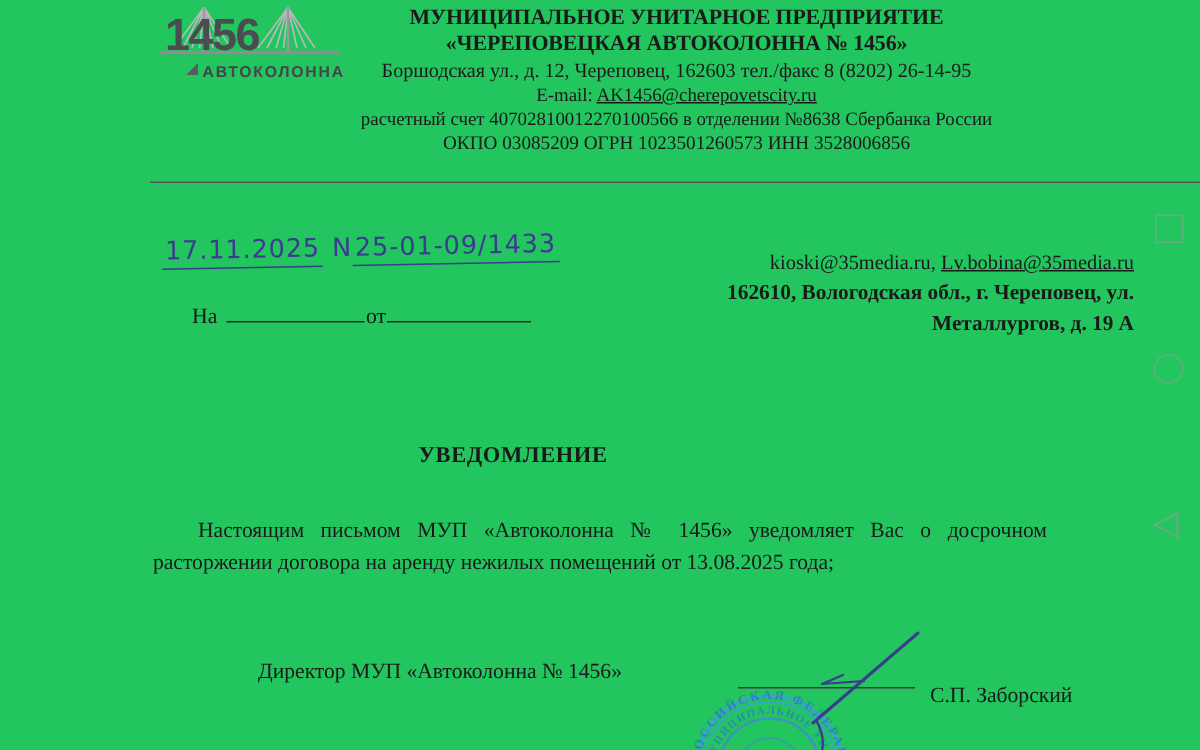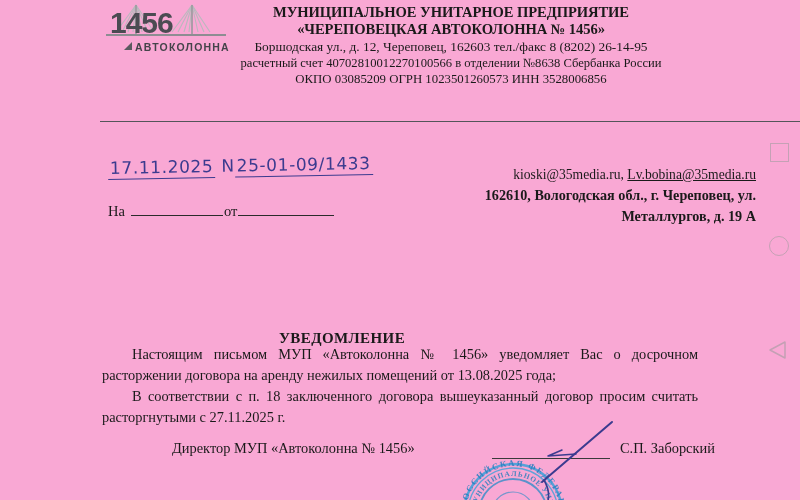--- a/index.html
+++ b/index.html
@@ -14,21 +14,21 @@
     position: relative;
     overflow: hidden;
     font-family: "Liberation Serif", "DejaVu Serif", serif;
     color: #1a1a1a;
     -webkit-font-smoothing: antialiased;
   }
 
   .page {
     position: absolute;
     inset: 0;
-    background: #f9a8d4;
+    background: #22c55e;
   }
 
   
   .letterhead {
     position: absolute;
     left: 0;
     top: 0;
     width: 800px;
     height: 110px;
   }
@@ -114,21 +114,21 @@
   .hw-gap { display: inline-block; width: 6px; }
   .hw-num {
     padding: 0 2px 1px 2px;
   }
   .hw-num-underline {
     border-bottom: 1.6px solid #3b3b8f;
   }
 
   .na-line {
     position: absolute;
-    left: 108px;
+    left: 128px;
     top: 203px;
     font-size: 14.5px;
     white-space: nowrap;
     display: flex;
     align-items: baseline;
   }
   .na-line .lbl { font-size: 14.5px; }
   .blank-rule {
     display: inline-block;
     border-bottom: 1.2px solid #2b2b2b;
@@ -167,21 +167,20 @@
   
   .doc-title {
     position: absolute;
     left: 0;
     top: 296px;
     width: 684px;
     text-align: center;
     font-weight: bold;
     font-size: 15px;
     letter-spacing: 0.4px;
-    margin-top: 34px;
   }
 
   
   .body-text {
     position: absolute;
     left: 102px;
     top: 344px;
     width: 596px;
     font-size: 14.4px;
     line-height: 20.5px;
@@ -205,21 +204,21 @@
   .sign-title {
     position: absolute;
     left: 172px;
     top: 0;
     font-size: 14.4px;
     white-space: nowrap;
   }
   .sign-name {
     position: absolute;
     left: 620px;
-    top: 0;
+    top: 16px;
     font-size: 14.4px;
     white-space: nowrap;
   }
   .sign-rule {
     position: absolute;
     left: 492px;
     top: 18px;
     width: 118px;
     border-top: 1.3px solid #3a3a3a;
   }
@@ -307,20 +306,24 @@
 
         <path d="M22 48 L30 40 L30 48 Z" fill="#5a5a60"></path>
         <text x="33" y="49" font-family="Liberation Sans, sans-serif" font-size="10.5" font-weight="bold" fill="#44444a" letter-spacing="1.2">АВТОКОЛОННА</text>
       </svg>
     </div>
 
     <div class="org-block">
       <div class="org-line1">МУНИЦИПАЛЬНОЕ УНИТАРНОЕ ПРЕДПРИЯТИЕ</div>
       <div class="org-line2">«ЧЕРЕПОВЕЦКАЯ АВТОКОЛОННА № 1456»</div>
       <div class="org-addr">Боршодская ул., д. 12, Череповец, 162603 тел./факс 8 (8202) 26-14-95</div>
+      <div class="org-email">
+        <span>E-mail:</span>
+        <span class="mail-val">AK1456@cherepovetscity.ru</span>
+      </div>
       <div class="org-bank">расчетный счет 40702810012270100566 в отделении №8638 Сбербанка России</div>
       <div class="org-codes">ОКПО 03085209  ОГРН 1023501260573  ИНН 3528006856</div>
     </div>
 
     <div class="header-rule"></div>
   </div>
 
   <div class="req-left">
     <div class="handwriting">
       <span class="hw-date">17.11.2025</span><span class="hw-gap"></span><span>N</span><span class="hw-num hw-num-underline">25-01-09/1433</span>
@@ -340,21 +343,20 @@
       <span class="second-mail">Lv.bobina@35media.ru</span>
     </div>
     <div class="addr-street">162610, Вологодская обл., г. Череповец, ул.</div>
     <div class="addr-street">Металлургов, д. 19 А</div>
   </div>
 
   <div class="doc-title">УВЕДОМЛЕНИЕ</div>
 
   <div class="body-text">
     <p>Настоящим письмом МУП «Автоколонна № 1456» уведомляет Вас о досрочном расторжении договора на аренду нежилых помещений от 13.08.2025 года;</p>
-    <p>В соответствии с п. 18 заключенного договора вышеуказанный договор просим считать расторгнутыми с 27.11.2025 г.</p>
   </div>
 
   <div class="sign-row">
     <div class="sign-title">Директор МУП «Автоколонна № 1456»</div>
     <div class="sign-rule"></div>
     <div class="sign-name">С.П. Заборский</div>
   </div>
 
   <div class="seal">
     <svg width="122" height="122" viewBox="0 0 122 122" xmlns="http://www.w3.org/2000/svg">

